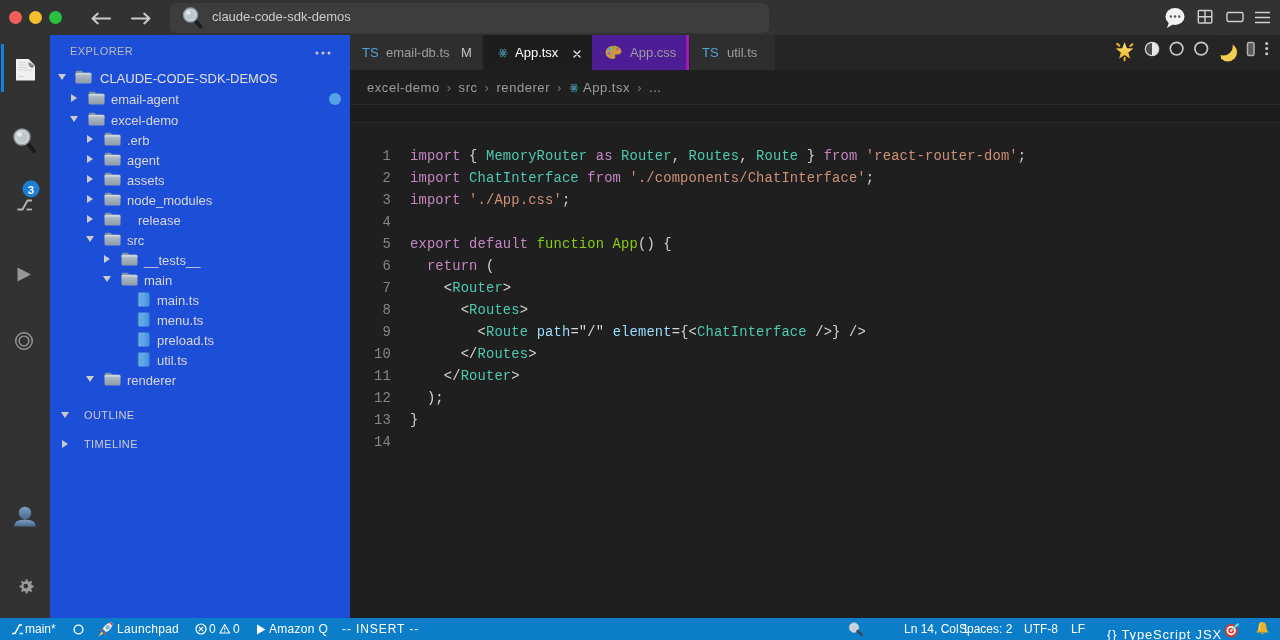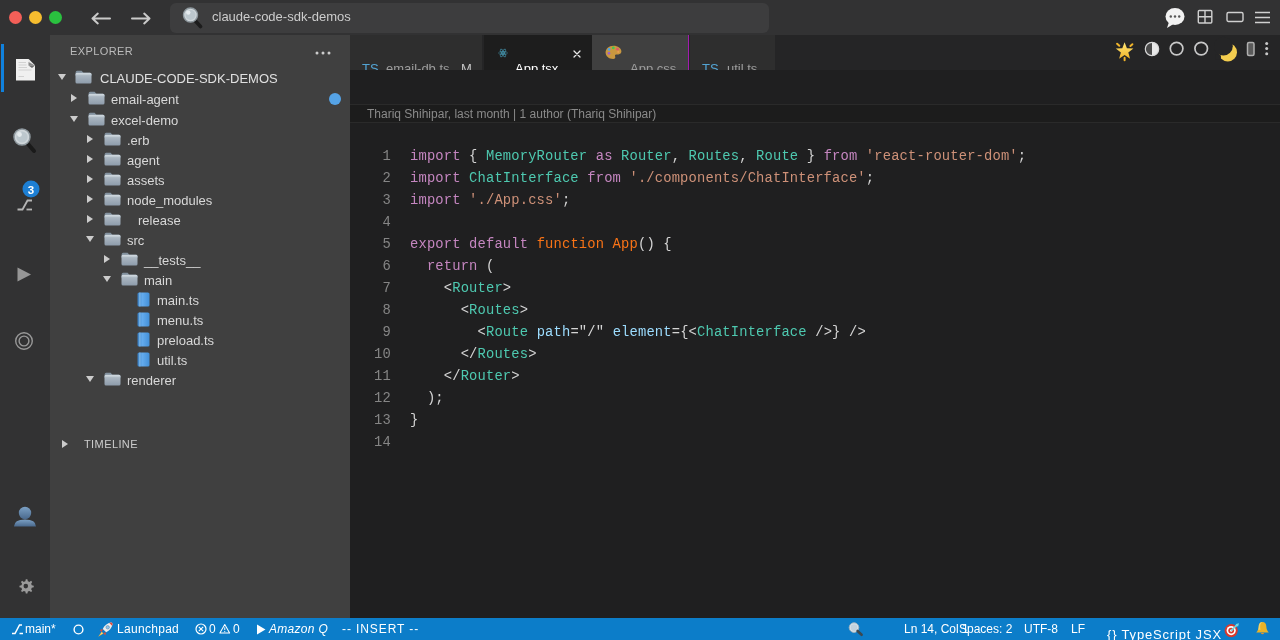--- a/index.html
+++ b/index.html
@@ -12,47 +12,47 @@
   #titlebar { left:0; top:0; width:1280px; height:35px; background:#323233; }
   .tl { width:13px; height:13px; border-radius:50%; top:11px; }
   #cmdbox { left:170px; top:3px; width:599px; height:30px; background:#3d3d3e; border-radius:6px; }
   #cmdtext { left:212px; top:9px; font-size:13px; color:#cccccc; }
 
   
   #activitybar { left:0; top:35px; width:50px; height:583px; background:#323233; }
   #actblue { left:1px; top:9px; width:2.5px; height:48px; background:#1081dd; }
 
   
-  #sidebar { left:50px; top:35px; width:300px; height:583px; background:#404040; color:#cccccc; }
+  #sidebar { left:50px; top:35px; width:300px; height:583px; background:#1d4ed8; color:#cccccc; }
   #sbtitle { left:20px; top:10px; font-size:11px; letter-spacing:0.4px; color:#bbbbbb; }
   .row { position:absolute; left:0; width:300px; height:20px; font-size:13px; color:#d8d8d8; }
   .row .lbl { position:absolute; top:2.5px; }
   .chev { position:absolute; top:6px; width:0; height:0; }
   .chev.down { border-left:4.5px solid transparent; border-right:4.5px solid transparent; border-top:6px solid #cccccc; }
   .chev.right { border-top:4.5px solid transparent; border-bottom:4.5px solid transparent; border-left:6px solid #cccccc; top:4.5px;}
   .secthead { position:absolute; left:0; width:300px; height:22px; font-size:11px; letter-spacing:0.4px; color:#cccccc; }
 
   
   #tabstrip { left:350px; top:35px; width:930px; height:35px; background:#252526; }
   .tab { position:absolute; top:0; height:35px; font-size:13px; }
-  .tab .tname { position:absolute; top:10px;margin-top:16px; }
+  .tab .tname { position:absolute; top:10px; }
   #editor { left:350px; top:70px; width:930px; height:548px; background:#1f1f20; }
   #breadcrumb { left:17px; top:10px; font-size:13px; letter-spacing:0.55px; color:#9d9d9d; }
   .bsep { color:#7a7a7a; margin:0 7px; }
   #blamebar { left:0; top:34px; width:930px; height:19px; background:#1c1c1c; border-top:1px solid #2a2a2a; border-bottom:1px solid #2a2a2a; }
   #blametext { left:17px; top:37px; font-size:12px; color:#8a8a8a; }
 
   
   #gutter { left:0; top:76px; width:41px; text-align:right; font-family:"Liberation Mono", monospace; font-size:13.8px; letter-spacing:0.16px; line-height:22px; color:#858585; white-space:pre; }
   #code { left:60px; top:76px; font-family:"Liberation Mono", monospace; font-size:13.8px; letter-spacing:0.16px; line-height:22px; white-space:pre; color:#d4d4d4; }
   .kw { color:#c586c0; }
   .ty { color:#4ec9b0; }
   .st { color:#ce9178; }
   .at { color:#9cdcfe; }
-  .fn { color:#f97316; }
+  .fn { color:#84cc16; }
 
   
   #statusbar { left:0; top:618px; width:1280px; height:22px; background:#0c7dc9; color:#ffffff; font-size:12px; }
   .sitem { position:absolute; top:4px; white-space:pre; }
 </style>
 </head>
 <body>
 <div id="app">
   <svg width="0" height="0" style="position:absolute">
     <defs>
@@ -274,20 +274,24 @@
           <span class="lbl" style="left:107px">util.ts</span>
         </div>
       <div class="row" style="top:335px">
           <i class="chev down" style="left:36px"></i>
           <svg class="abs" style="left:54px;top:2px" width="17" height="14">
             <use href="#folder"></use>
           </svg>
           <span class="lbl" style="left:77px">renderer</span>
         </div>
     </div>
+    <div class="secthead" style="top:369px;">
+        <i class="chev down" style="left:11px;top:8px;"></i>
+        <span style="position:absolute;left:34px;top:5px;">OUTLINE</span>
+      </div>
     <div class="secthead" style="top:398px;">
         <i class="chev right" style="left:12px;top:6.5px;"></i>
         <span style="position:absolute;left:34px;top:5px;">TIMELINE</span>
       </div>
   </div>
 
   <div id="tabstrip" class="abs">
     <div class="tab" style="left:0;width:133px;background:#2e2e2e;border-right:1px solid #252526;">
       <span class="tname" style="left:12px;color:#53a4d4;">TS</span>
       <span class="tname" style="left:36px;color:#9d9d9d;">email-db.ts</span>
@@ -295,21 +299,21 @@
     </div>
     <div class="tab" style="left:134px;width:108px;background:#1d1d1d;">
       <svg class="abs" style="left:14px;top:13px;" width="10" height="10" viewBox="0 0 20 20">
           <use href="#react"></use>
         </svg>
       <span class="tname" style="left:31px;color:#ffffff;">App.tsx</span>
       <svg class="abs" style="left:89px;top:14.5px;" width="8" height="8" viewBox="0 0 8 8">
           <path d="M1 1 L7 7 M7 1 L1 7" stroke="#e8e8e8" stroke-width="1.3" stroke-linecap="round"></path>
         </svg>
     </div>
-    <div class="tab" style="left:242px;width:97px;background:#404040;border-right:1px solid #a21caf;">
+    <div class="tab" style="left:242px;width:97px;background:#4c1d95;border-right:3px solid #a21caf;">
       <svg class="abs" id="palette" style="left:13px;top:10px;" width="17" height="15" viewBox="0 0 17 15">
         <path d="M8.5 0.8 C3.6 0.8 0.6 3.9 0.6 7.5 C0.6 11.1 3.9 14 8.2 14 C9.6 14 10.3 13.3 10.3 12.3 C10.3 11.7 10 11.3 10 10.7 C10 9.9 10.7 9.4 11.6 9.4 L13.4 9.4 C15.2 9.4 16.4 8.2 16.4 6.6 C16.4 3.2 12.9 0.8 8.5 0.8 Z" fill="#c9973f"></path>
         <circle cx="4.1" cy="4.4" r="1.35" fill="#4aa3e8"></circle>
         <circle cx="8.3" cy="2.9" r="1.35" fill="#45c552"></circle>
         <circle cx="12.5" cy="4.2" r="1.35" fill="#e2586a"></circle>
         <circle cx="4.0" cy="8.3" r="1.35" fill="#9a5fd0"></circle>
         <circle cx="13.3" cy="6.9" r="1.1" fill="#e89c4f"></circle>
       </svg>
       <span class="tname" style="left:38px;color:#9d9d9d;">App.css</span>
     </div>
@@ -340,22 +344,24 @@
       <circle cx="112" cy="22" r="3" fill="#252526"></circle>
       <rect x="141.5" y="7.5" width="6.5" height="13" rx="1.5" stroke="#b0b0b0" stroke-width="1.5" fill="#5a5a5a"></rect>
       <g fill="#c8c8c8">
         <circle cx="160.7" cy="8.4" r="1.5"></circle>
         <circle cx="160.7" cy="13.6" r="1.5"></circle>
         <circle cx="160.7" cy="18.8" r="1.5"></circle>
       </g>
     </svg>
   </div>
   <div id="editor" class="abs">
+    <div id="breadcrumb" class="abs">excel-demo<span class="bsep">›</span>src<span class="bsep">›</span>renderer<span class="bsep">›</span><svg style="vertical-align:-1px;margin-right:4px;" width="10" height="10" viewBox="0 0 20 20">
+          <use href="#react"></use>
+        </svg>App.tsx<span class="bsep">›</span>...</div>
     <div id="blamebar" class="abs"></div>
-    <div id="blametext" class="abs">Thariq Shihipar, last month | 1 author (Thariq Shihipar)</div>
     <div id="gutter" class="abs"> 1
  2
  3
  4
  5
  6
  7
  8
  9
 10
@@ -406,21 +412,21 @@
     <span class="sitem" style="left:209px;">0</span>
     <svg class="abs" style="left:219px;top:5px;" width="11.5" height="12" viewBox="0 0 13 12">
       <path d="M6.5 1 L12 10.5 L1 10.5 Z" stroke="#ffffff" stroke-width="1.2" fill="none" stroke-linejoin="round"></path>
       <path d="M6.5 4.2 L6.5 7.2" stroke="#ffffff" stroke-width="1.1"></path>
       <circle cx="6.5" cy="8.9" r="0.7" fill="#ffffff"></circle>
     </svg>
     <span class="sitem" style="left:233px;">0</span>
     <svg class="abs" style="left:256px;top:6px;" width="10" height="11" viewBox="0 0 10 11">
         <path d="M1 0.5 L9.5 5.5 L1 10.5 Z" fill="#ffffff"></path>
       </svg>
-    <span class="sitem" style="left:269px;letter-spacing:0.3px;font-style:italic;">Amazon Q</span>
+    <span class="sitem" style="left:269px;letter-spacing:0.3px;">Amazon Q</span>
     <span class="sitem" style="left:342px;letter-spacing:0.9px;">-- INSERT --</span>
     <svg class="abs" id="smag" style="left:847px;top:3px;" width="17" height="17" viewBox="0 0 17 17">
       <circle cx="7" cy="6.6" r="4.8" fill="#d9e4ec" stroke="#9fb3c0" stroke-width="1"></circle>
       <circle cx="7" cy="6.6" r="3.4" fill="#c2d2de"></circle>
       <path d="M10.6 10 L14.6 13.8" stroke="#3c4850" stroke-width="2.6" stroke-linecap="round"></path>
     </svg>
     <span class="sitem" style="left:904px;">Ln 14, Col 1</span>
     <span class="sitem" style="left:959px;">Spaces: 2</span>
     <span class="sitem" style="left:1024px;">UTF-8</span>
     <span class="sitem" style="left:1071px;text-align:right;">LF</span>

